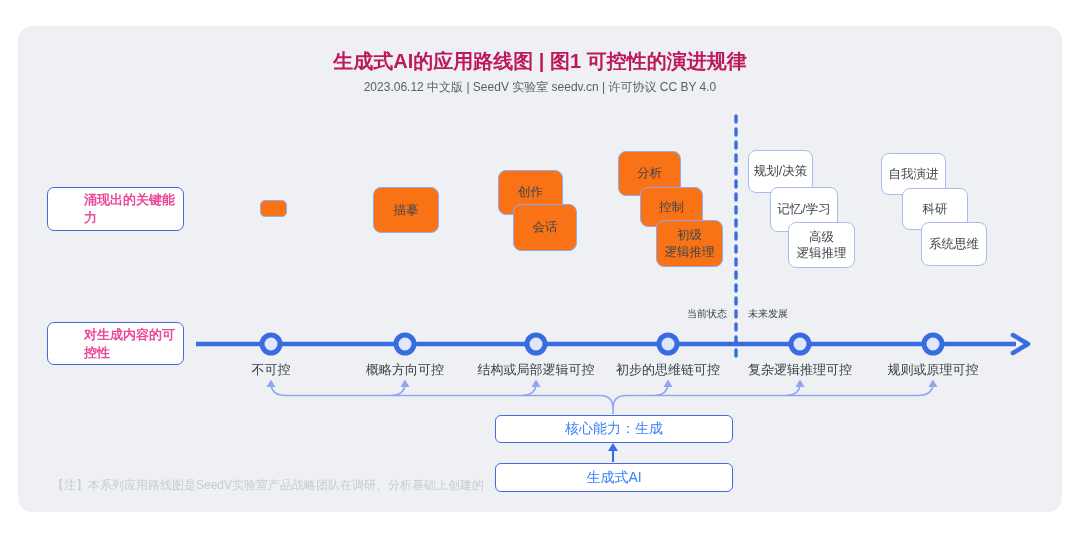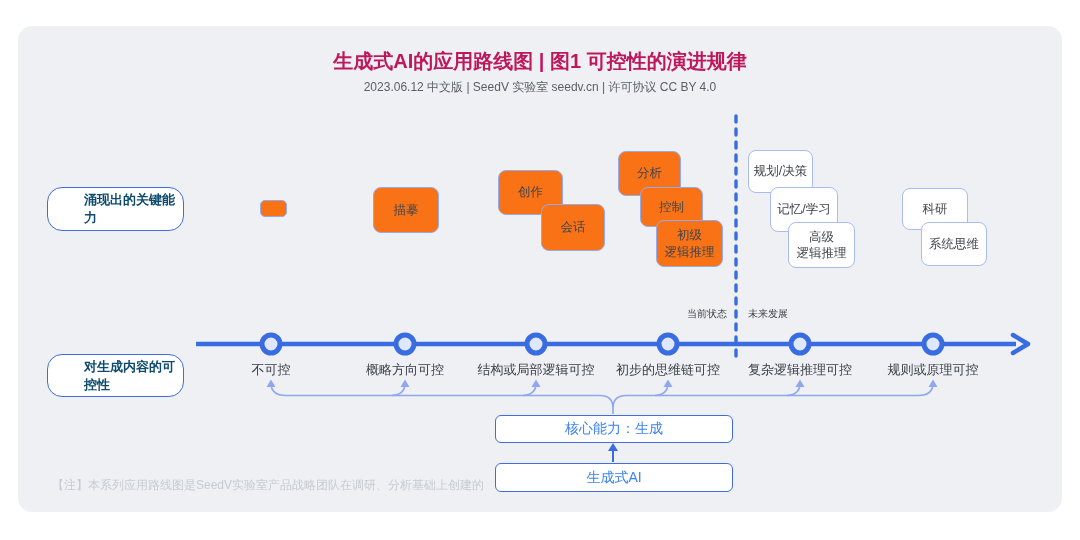--- a/index.html
+++ b/index.html
@@ -11,23 +11,23 @@
   }
   .title {
     position: absolute; left: 18px; top: 48px; width: 1044px;
     text-align: center; font-size: 20px; font-weight: bold; color: #be185d;
   }
   .subtitle {
     position: absolute; left: 18px; top: 79px; width: 1044px;
     text-align: center; font-size: 12px; color: #5a5f66;
   }
   .row-label {
-    position: absolute; background: #ffffff; border: 1.6px solid #3f6ce2; border-radius: 15px;
+    position: absolute; background: #ffffff; border: 1.6px solid #3f6ce2; border-radius: 7px;
     display: flex; align-items: center; justify-content: center;
-    font-size: 13px; font-weight: 600; color: #0c4a6e; z-index: 3; padding-left: 36px;
+    font-size: 13px; font-weight: 600; color: #ec4899; z-index: 3; padding-left: 36px;
   }
   .cap {
     position: absolute; background: #f97316; border: 1.5px solid #94aaee; border-radius: 8px;
     display: flex; flex-direction: column; align-items: center; justify-content: center;
     font-size: 12.5px; color: #3f444b; line-height: 1.3; z-index: 2; text-align: center;
   }
   .cap.white { background: #ffffff; border-color: #a9bcf2; }
   .milestone-label {
     position: absolute; top: 361px; width: 180px; margin-left: -90px;
     text-align: center; font-size: 13px; color: #3b4046; z-index: 3;
@@ -84,43 +84,44 @@
       <polygon points="663.5,387 668,379.5 672.5,387"></polygon>
       <polygon points="795.5,387 800,379.5 804.5,387"></polygon>
       <polygon points="928.5,387 933,379.5 937.5,387"></polygon>
     </g>
 
     <line x1="613" y1="462" x2="613" y2="449" stroke="#3a6ce1" stroke-width="2"></line>
     <polygon points="608,451 613,443 618,451" fill="#3a6ce1"></polygon>
   </svg>
 
   <div class="row-label" style="left:47px; top:187px; width:137px; height:44px;">涌现出的关键能力</div>
-  <div class="row-label" style="left:47px; top:322px; width:137px; height:43px;margin-top:32px;">对生成内容的可控性</div>
+  <div class="row-label" style="left:47px; top:322px; width:137px; height:43px;">对生成内容的可控性</div>
 
   <div class="cap" style="left:260px; top:200px; width:27px; height:17px; border-radius:5px;"></div>
 
   <div class="cap" style="left:373px; top:187px; width:66px; height:46px;">描摹</div>
 
   <div class="cap" style="left:498px; top:170px; width:65px; height:45px;">创作</div>
-  <div class="cap" style="left:513px; top:204px; width:64px; height:47px;margin-left:28px;">会话</div>
+  <div class="cap" style="left:513px; top:204px; width:64px; height:47px;">会话</div>
 
   <div class="cap" style="left:618px; top:151px; width:63px; height:45px;">分析</div>
   <div class="cap" style="left:640px; top:187px; width:63px; height:40px;">控制</div>
   <div class="cap" style="left:656px; top:220px; width:67px; height:47px;">
     <span>初级</span>
     <span>逻辑推理</span>
   </div>
 
   <div class="cap white" style="left:748px; top:150px; width:65px; height:43px;">规划/决策</div>
   <div class="cap white" style="left:770px; top:187px; width:68px; height:45px;">记忆/学习</div>
   <div class="cap white" style="left:788px; top:222px; width:67px; height:46px;">
     <span>高级</span>
     <span>逻辑推理</span>
   </div>
 
+  <div class="cap white" style="left:881px; top:153px; width:65px; height:42px;">自我演进</div>
   <div class="cap white" style="left:902px; top:188px; width:66px; height:42px;">科研</div>
   <div class="cap white" style="left:921px; top:222px; width:66px; height:44px;">系统思维</div>
 
   <div class="milestone-label" style="left:271px;">不可控</div>
   <div class="milestone-label" style="left:405px;">概略方向可控</div>
   <div class="milestone-label" style="left:536px;">结构或局部逻辑可控</div>
   <div class="milestone-label" style="left:800px;">复杂逻辑推理可控</div>
   <div class="milestone-label" style="left:668px;">初步的思维链可控</div>
   <div class="milestone-label" style="left:933px;">规则或原理可控</div>
 

